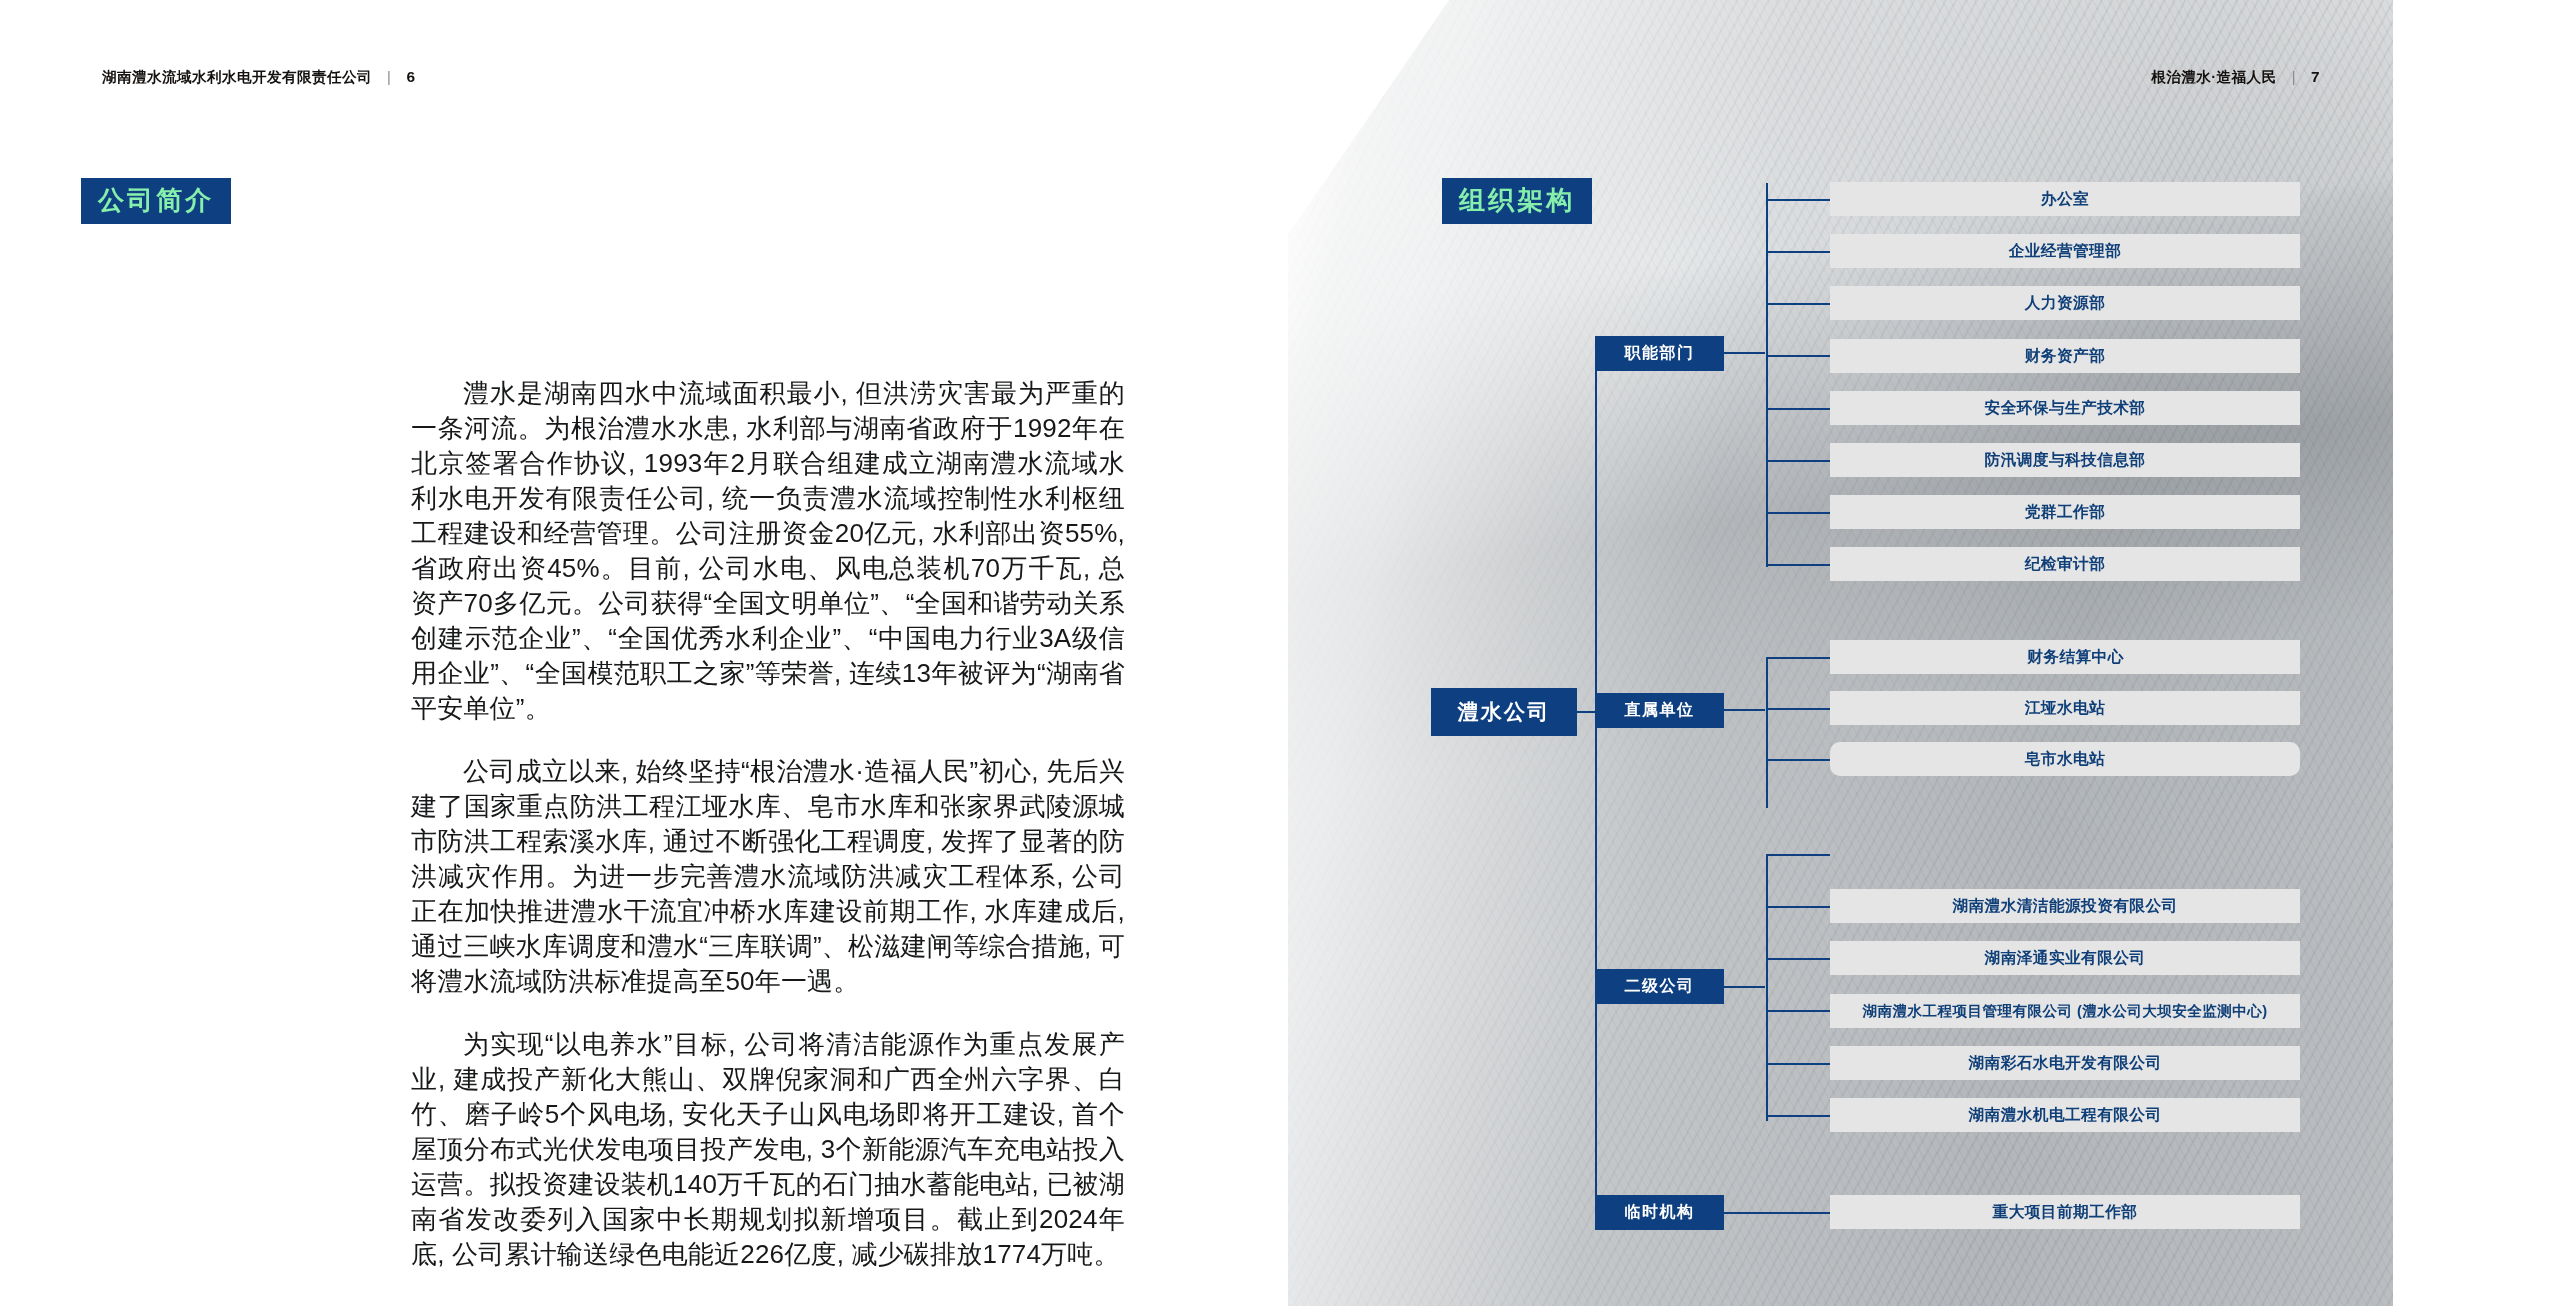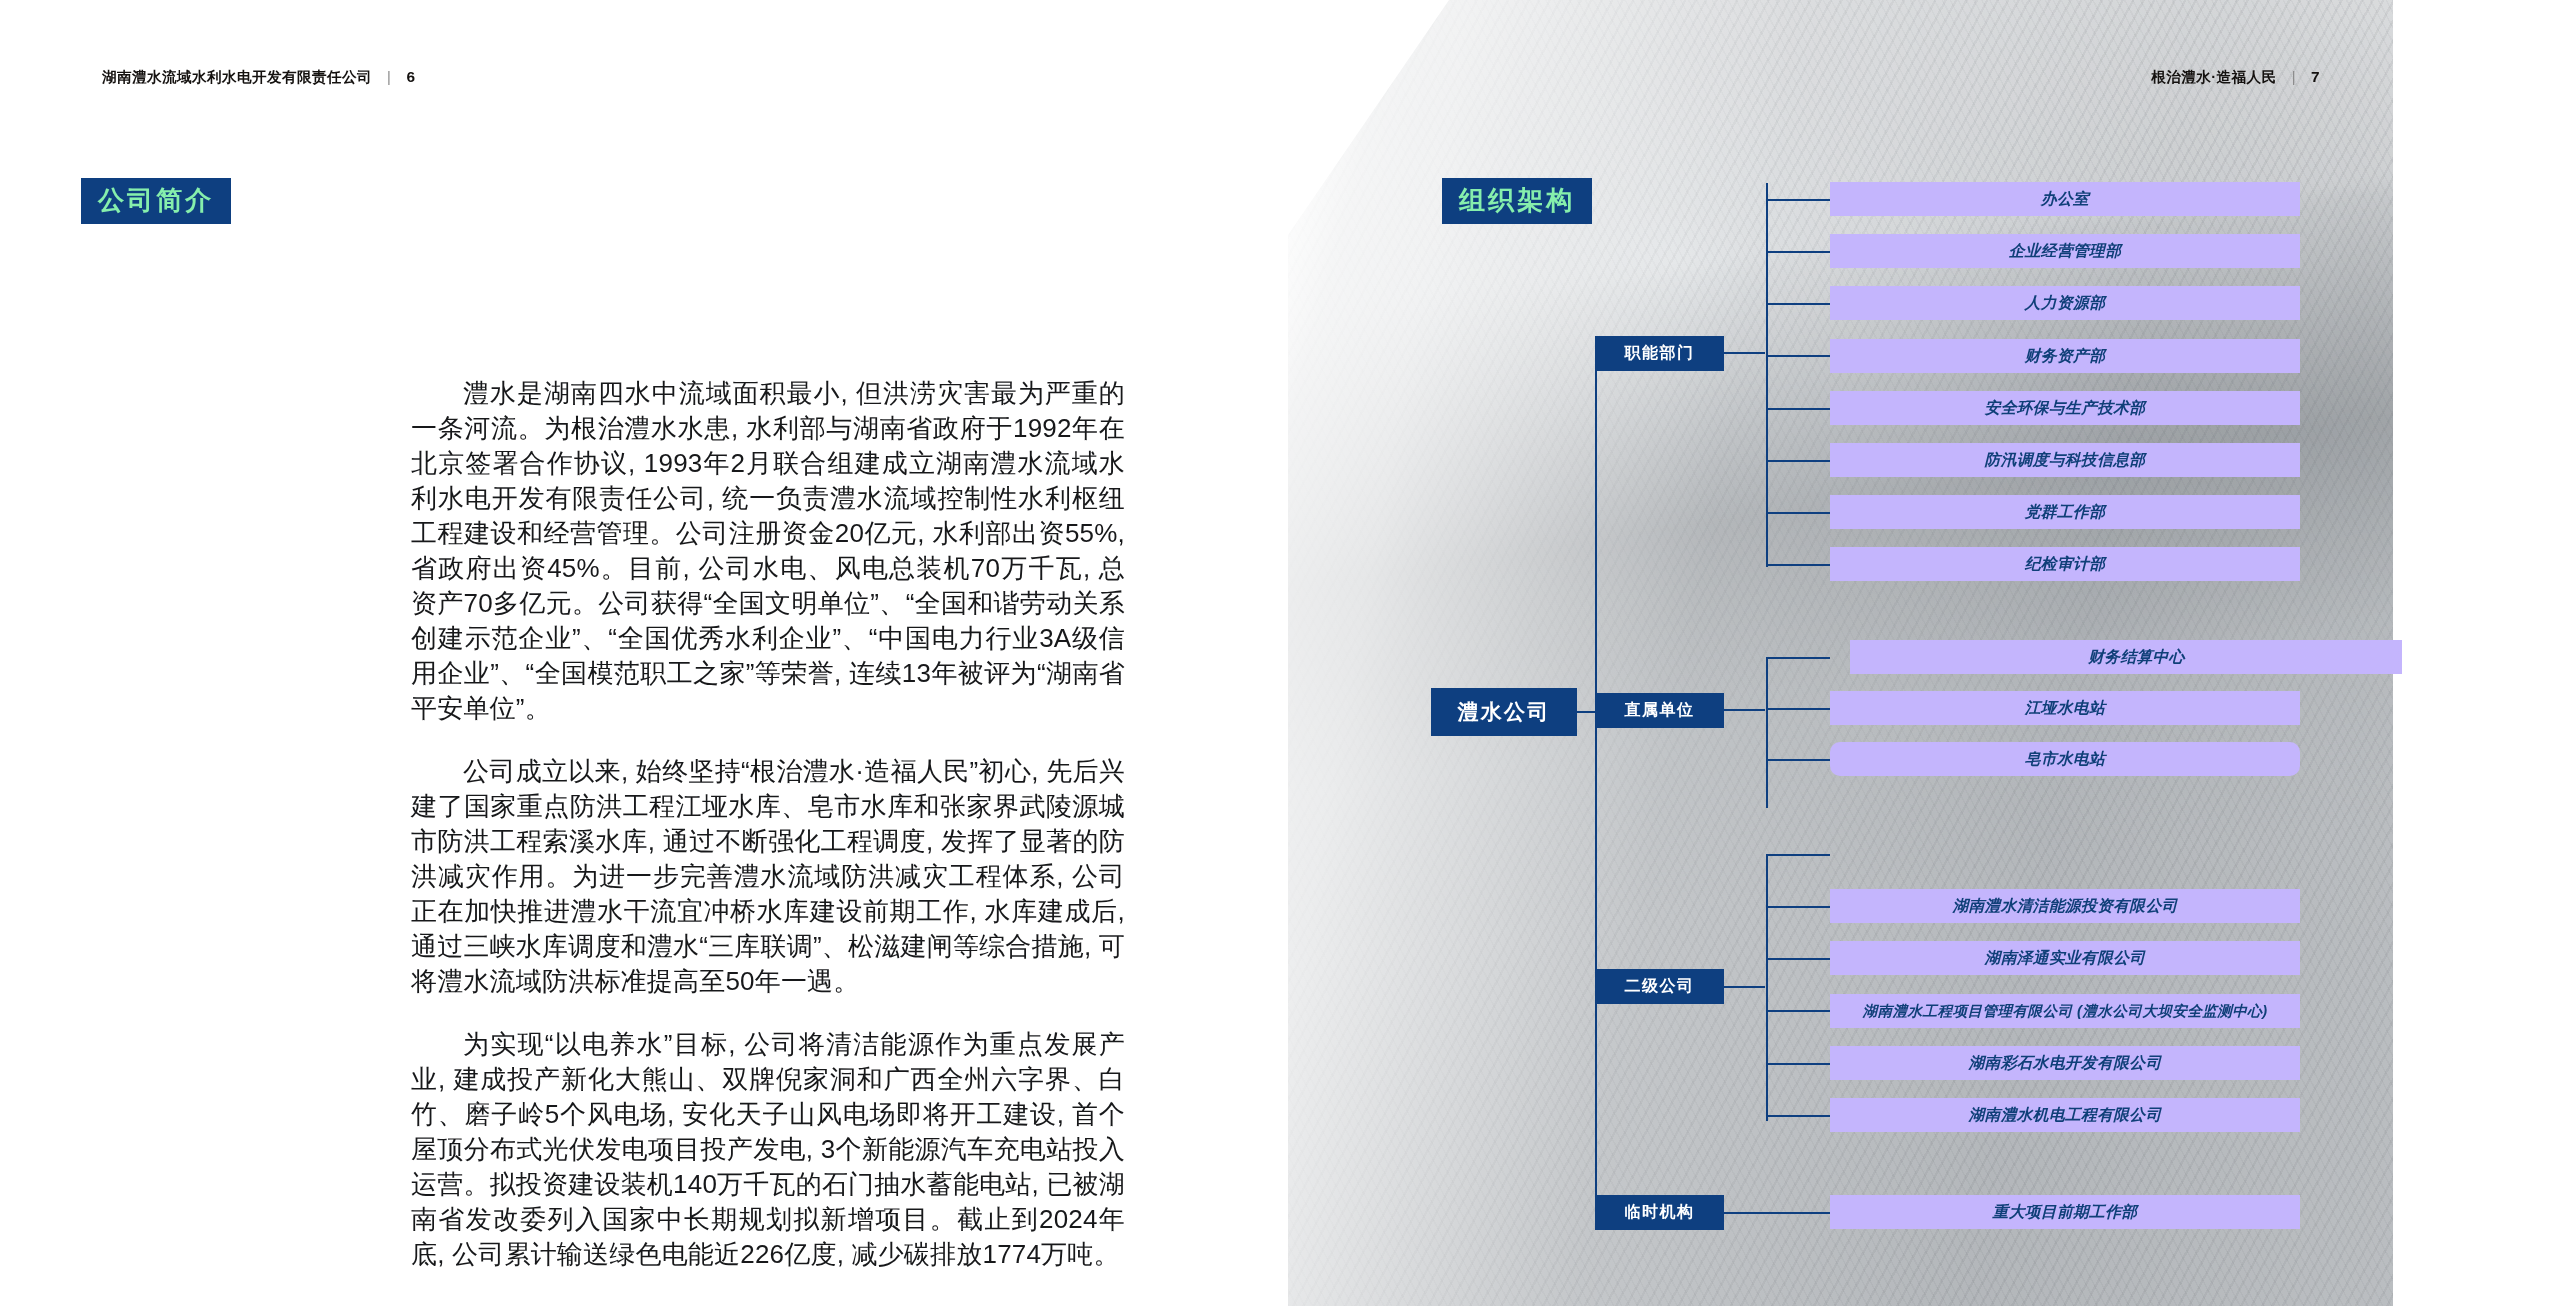--- a/index.html
+++ b/index.html
@@ -156,23 +156,22 @@
     justify-content: center;
     font-size: 15.7px;
     font-weight: 700;
     letter-spacing: 0.4px;
     color: #123d73;
     background: #8fd0f2;
     height: 34px;
     white-space: nowrap;
   }
   .node.leaf {
-    background: #c4b5fd;
+    background: #e5e5e5;
     color: #0f3f78;
-    font-style: italic;
   }
   .node.group {
     background: #0e3f80;
     color: #ffffff;
     font-size: 16px;
     letter-spacing: 1.5px;
     height: 35px;
   }
   .node.root {
     background: #0e3f80;
@@ -261,21 +260,21 @@
     <div class="node leaf" style="left:542px; top:495px; width:470px;">党群工作部</div>
 
     <div class="connector h-line" style="left:478px; top:564px; width:64px;"></div>
     <div class="node leaf" style="left:542px; top:547px; width:470px;">纪检审计部</div>
 
     <div class="node group" style="left:307px; top:693px; width:129px;">直属单位</div>
     <div class="connector h-line" style="left:436px; top:709px; width:41px;"></div>
     <div class="connector v-line" style="left:478px; top:658px; height:150px;"></div>
 
     <div class="connector h-line" style="left:478px; top:657px; width:64px;"></div>
-    <div class="node leaf" style="left:562px; top:640px; width:552px;padding-left:21px;">财务结算中心</div>
+    <div class="node leaf" style="left:542px; top:640px; width:470px;padding-left:21px;">财务结算中心</div>
 
     <div class="connector h-line" style="left:478px; top:708px; width:64px;"></div>
     <div class="node leaf" style="left:542px; top:691px; width:470px;">江垭水电站</div>
 
     <div class="connector h-line" style="left:478px; top:759px; width:64px;"></div>
     <div class="node leaf" style="left:542px; top:742px; width:470px;border-radius:10px;">皂市水电站</div>
 
     <div class="node group" style="left:307px; top:969px; width:129px;">二级公司</div>
     <div class="connector h-line" style="left:436px; top:986px; width:41px;"></div>
     <div class="connector v-line" style="left:478px; top:854px; height:267px;"></div>

